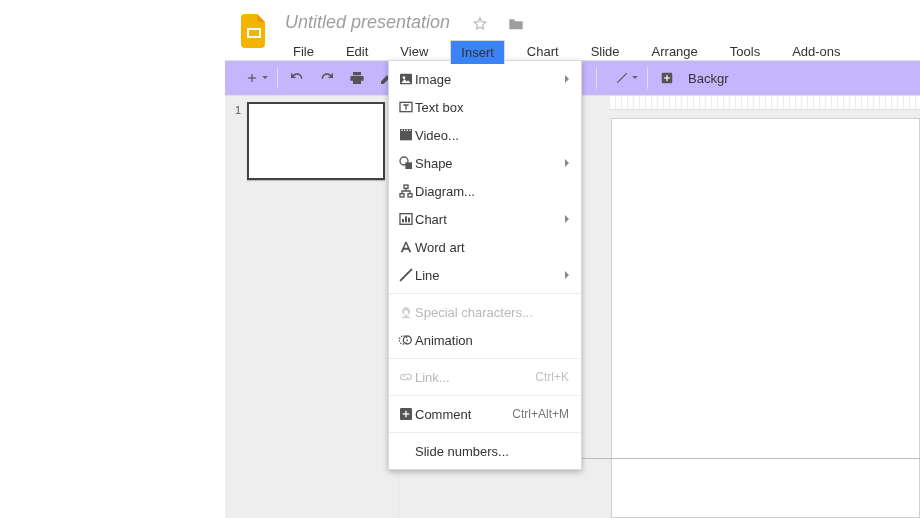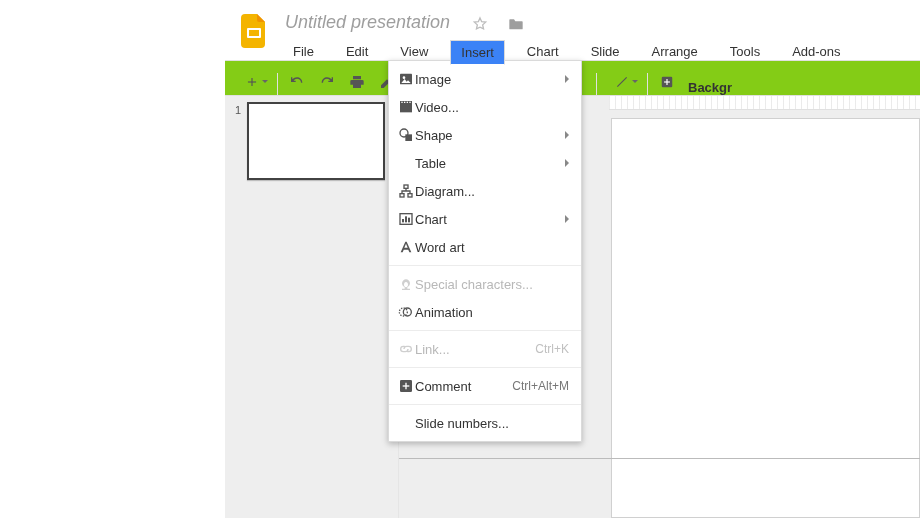--- a/index.html
+++ b/index.html
@@ -61,26 +61,25 @@
     border-bottom: 1px solid #fff;
     background:#3b82f6;
     z-index: 30;
   }
   
   .toolbar {
     height: 36px;
     border-top: 1px solid #e0e0e0;
     border-bottom: 1px solid #e0e0e0;
     display: flex;
-    align-items: flex-end;
+    align-items: center;
     padding: 0 6px;
-    background: #84cc16;
+    background: #c4b5fd;
     position: relative;
     z-index: 5;
-    font-weight: bold;
   }
   .tbtn {
     width: 28px; height: 26px;
     display:inline-flex; align-items:center; justify-content:center;
     color:#555;
     border-radius:2px;
     margin: 0 1px;
   }
   .tbtn.combo { width: 40px; position:relative;}
   .tbtn.combo::after{
@@ -283,43 +282,48 @@
             <rect x="3" y="4" width="18" height="16" rx="1" fill="#555"></rect>
             <circle cx="9" cy="10" r="2" fill="#fff"></circle>
             <path fill="#fff" d="M5 18l5-6 3 4 2-2 4 4z"></path>
           </svg>
         </span>
       <span class="mi-label">Image</span>
     </div>
     <div class="menu-item">
       <span class="mi-icon">
           <svg width="16" height="16" viewBox="0 0 24 24">
+            <rect x="3" y="5" width="18" height="14" fill="none" stroke="#555" stroke-width="2"></rect>
+            <path fill="#555" d="M8 8h8v2h-3v6h-2v-6H8z"></path>
+          </svg>
+        </span>
+      <span class="mi-label">Text box</span>
+    </div>
+    <div class="menu-item">
+      <span class="mi-icon">
+          <svg width="16" height="16" viewBox="0 0 24 24">
             <rect x="3" y="6" width="18" height="14" fill="#555"></rect>
             <rect x="3" y="3" width="18" height="4" fill="#555"></rect>
             <rect x="5" y="4" width="2" height="2" fill="#fff"></rect>
             <rect x="9" y="4" width="2" height="2" fill="#fff"></rect>
             <rect x="13" y="4" width="2" height="2" fill="#fff"></rect>
             <rect x="17" y="4" width="2" height="2" fill="#fff"></rect>
           </svg>
         </span>
       <span class="mi-label">Video...</span>
     </div>
     <div class="menu-item submenu">
       <span class="mi-icon">
           <svg width="16" height="16" viewBox="0 0 24 24">
             <circle cx="9" cy="9" r="6" fill="none" stroke="#555" stroke-width="2"></circle>
             <rect x="11" y="11" width="10" height="10" fill="#555"></rect>
           </svg>
         </span>
       <span class="mi-label">Shape</span>
     </div>
-    <div class="menu-item submenu noicon">
-      <span class="mi-icon"></span>
-      <span class="mi-label">Table</span>
-    </div>
     <div class="menu-item">
       <span class="mi-icon">
           <svg width="16" height="16" viewBox="0 0 24 24">
             <rect x="9" y="3" width="6" height="5" fill="none" stroke="#555" stroke-width="2"></rect>
             <rect x="3" y="16" width="6" height="5" fill="none" stroke="#555" stroke-width="2"></rect>
             <rect x="15" y="16" width="6" height="5" fill="none" stroke="#555" stroke-width="2"></rect>
             <path stroke="#555" stroke-width="2" fill="none" d="M12 8v4M12 12H6v4M12 12h6v4"></path>
           </svg>
         </span>
       <span class="mi-label">Diagram...</span>
@@ -336,20 +340,28 @@
       <span class="mi-label">Chart</span>
     </div>
     <div class="menu-item">
       <span class="mi-icon">
           <svg width="16" height="16" viewBox="0 0 24 24">
             <path fill="#555" d="M4 20L11 4h2l7 16h-3l-1.6-4H8.6L7 20H4zm5.5-7h5L12 7z"></path>
           </svg>
         </span>
       <span class="mi-label">Word art</span>
     </div>
+    <div class="menu-item submenu">
+      <span class="mi-icon">
+          <svg width="16" height="16" viewBox="0 0 24 24">
+            <path stroke="#555" stroke-width="3" stroke-linecap="round" d="M4 20L20 4"></path>
+          </svg>
+        </span>
+      <span class="mi-label">Line</span>
+    </div>
     <div class="menu-sep"></div>
     <div class="menu-item disabled">
       <span class="mi-icon">
           <svg width="16" height="16" viewBox="0 0 24 24">
             <path fill="currentColor" d="M6 19h4v-2c-2-1-4-3-4-6 0-3 3-6 6-6s6 3 6 6c0 3-2 5-4 6v2h4v2h-6v-4c2-1 3-2 3-4 0-2-1-4-3-4s-3 2-3 4c0 2 1 3 3 4v4H6z"></path>
           </svg>
         </span>
       <span class="mi-label">Special characters...</span>
     </div>
     <div class="menu-item">

